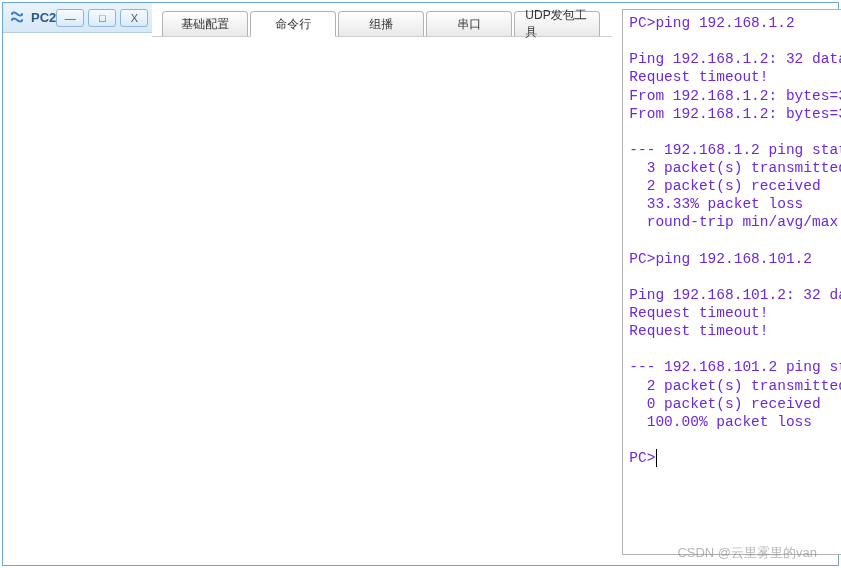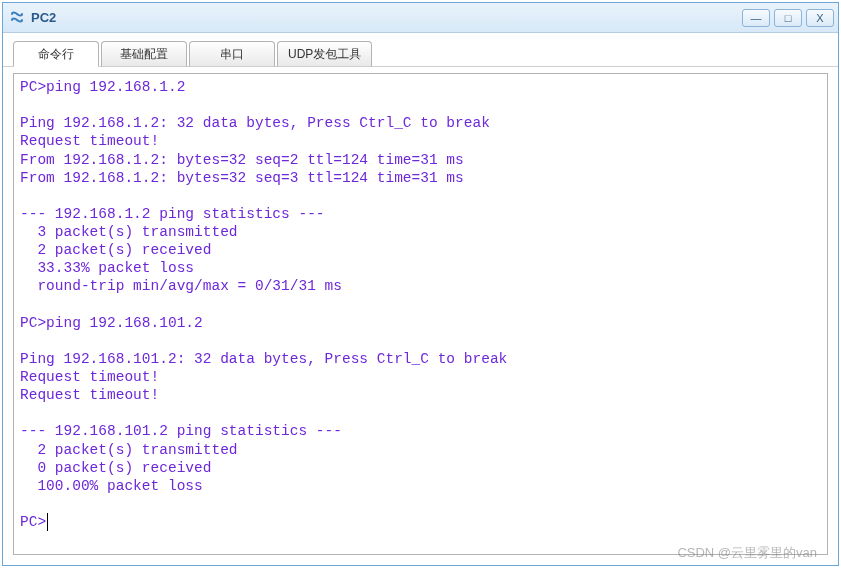--- a/index.html
+++ b/index.html
@@ -11,21 +11,21 @@
     position: relative;
     overflow: hidden;
   }
   .window {
     width: 837px;
     height: 564px;
     margin: 2px;
     border: 1px solid #6aa6d6;
     background: #fff;
     display: flex;
-    flex-direction: column;
+    flex-direction: row;
   }
   .titlebar {
     height: 30px;
     background: linear-gradient(#eaf3fb, #d7e8f7);
     border-bottom: 1px solid #b5cde2;
     display: flex;
     align-items: center;
     padding: 0 4px 0 6px;
     font-size: 13px;
     color: #2c5a88;
@@ -125,22 +125,23 @@
     </span>
     <span class="title">PC2</span>
     <div class="winbtns">
       <div class="winbtn">—</div>
       <div class="winbtn">□</div>
       <div class="winbtn">X</div>
     </div>
   </div>
 
   <div class="tabbar">
+    <div class="tab">基础配置</div>
     <div class="tab active">命令行</div>
-    <div class="tab">基础配置</div>
+    <div class="tab">组播</div>
     <div class="tab">串口</div>
     <div class="tab">UDP发包工具</div>
   </div>
 
   <div class="term-wrap">
     <div class="terminal">
       <pre id="term-pre">PC&gt;ping 192.168.1.2
 
 Ping 192.168.1.2: 32 data bytes, Press Ctrl_C to break
 Request timeout!

